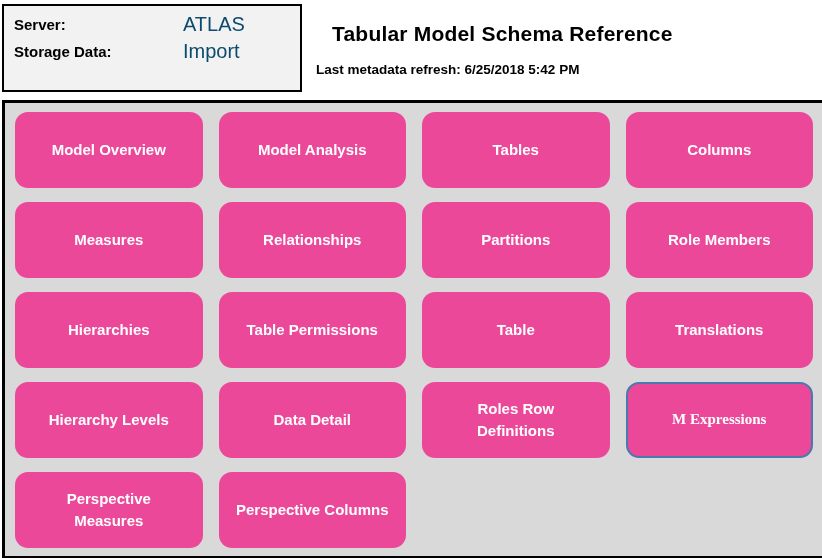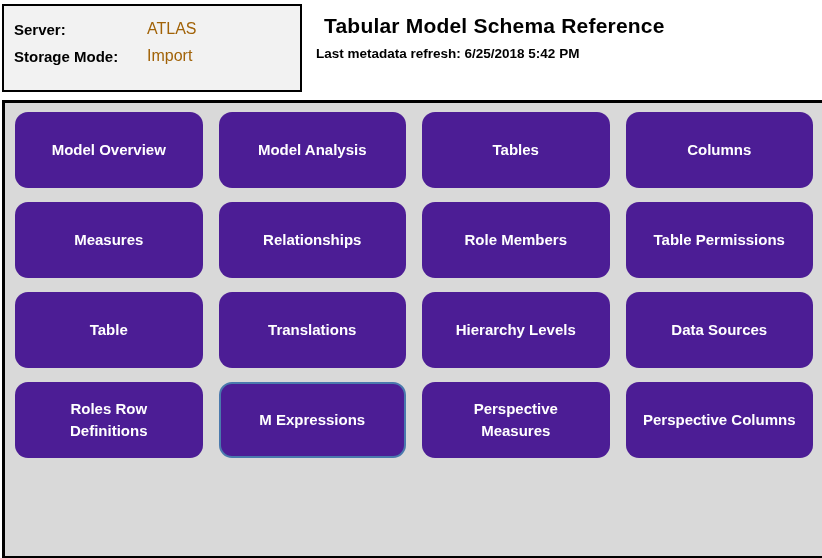--- a/index.html
+++ b/index.html
@@ -14,34 +14,34 @@
 
   
   .info-panel {
     position: absolute;
     left: 2px; top: 4px;
     width: 286px; height: 74px;
     background: #f2f2f2;
     border: 2px solid #000000;
     padding: 5px 0 5px 10px;
   }
-  .info-row { display: flex; align-items: flex-end; height: 27px; }
+  .info-row { display: flex; align-items: center; height: 27px; gap: 36px; }
   .info-label {
     font-weight: bold;
     font-size: 15px;
     color: #000000;
     width: 133px;
     flex: 0 0 133px;
   }
-  .info-value { font-size: 16px; color: #a16207; }
+  .info-value { font-size: 20px; color: #0c4a6e; }
 
   
   .title-block { position: absolute; left: 316px; top: 6px; }
   .page-title {
-    margin: 8px;
+    margin: 16px;
     font-size: 21px;
     font-weight: bold;
     color: #000000;
     letter-spacing: 0.2px;
   }
   .refresh-line {
     font-size: 13.5px;
     font-weight: bold;
     color: #000000;
   }
@@ -54,71 +54,74 @@
     background: #d9d9d9;
     border: 3px solid #000000;
     padding: 9px 10px 10px 10px;
     display: grid;
     grid-template-columns: repeat(4, 1fr);
     grid-auto-rows: 76px;
     column-gap: 16px;
     row-gap: 14px;
   }
   .btn {
-    background: #4c1d95;
+    background: #ec4899;
     color: #ffffff;
     border-radius: 13px;
     display: flex;
     align-items: center;
     justify-content: center;
     text-align: center;
     font-weight: bold;
     font-size: 15px;
     line-height: 1.45;
     padding: 0 17px;
     cursor: pointer;
     box-sizing: border-box;
   }
   .btn.selected {
     border: 2px solid #4a79ad;
+    font-family: Liberation Serif, serif;
   }
 </style>
 </head>
 <body>
 
 <div class="stage">
 
   <div class="info-panel">
     <div class="info-row">
       <span class="info-label">Server:</span>
       <span class="info-value">ATLAS</span>
     </div>
     <div class="info-row">
-      <span class="info-label">Storage Mode:</span>
+      <span class="info-label">Storage Data:</span>
       <span class="info-value">Import</span>
     </div>
   </div>
 
   <div class="title-block">
     <h1 class="page-title">Tabular Model Schema Reference</h1>
     <div class="refresh-line">Last metadata refresh: 6/25/2018 5:42 PM</div>
   </div>
 
   <div class="nav-panel">
     <div class="btn">Model Overview</div>
     <div class="btn">Model Analysis</div>
     <div class="btn">Tables</div>
     <div class="btn">Columns</div>
     <div class="btn">Measures</div>
     <div class="btn">Relationships</div>
+    <div class="btn">Partitions</div>
     <div class="btn">Role Members</div>
+    <div class="btn">Hierarchies</div>
     <div class="btn">Table Permissions</div>
     <div class="btn">Table</div>
     <div class="btn">Translations</div>
     <div class="btn">Hierarchy Levels</div>
-    <div class="btn">Data Sources</div>
+    <div class="btn">Data Detail</div>
     <div class="btn">Roles Row Definitions</div>
     <div class="btn selected">M Expressions</div>
     <div class="btn">Perspective Measures</div>
     <div class="btn">Perspective Columns</div>
   </div>
 
 </div>
 
 </body></html>

